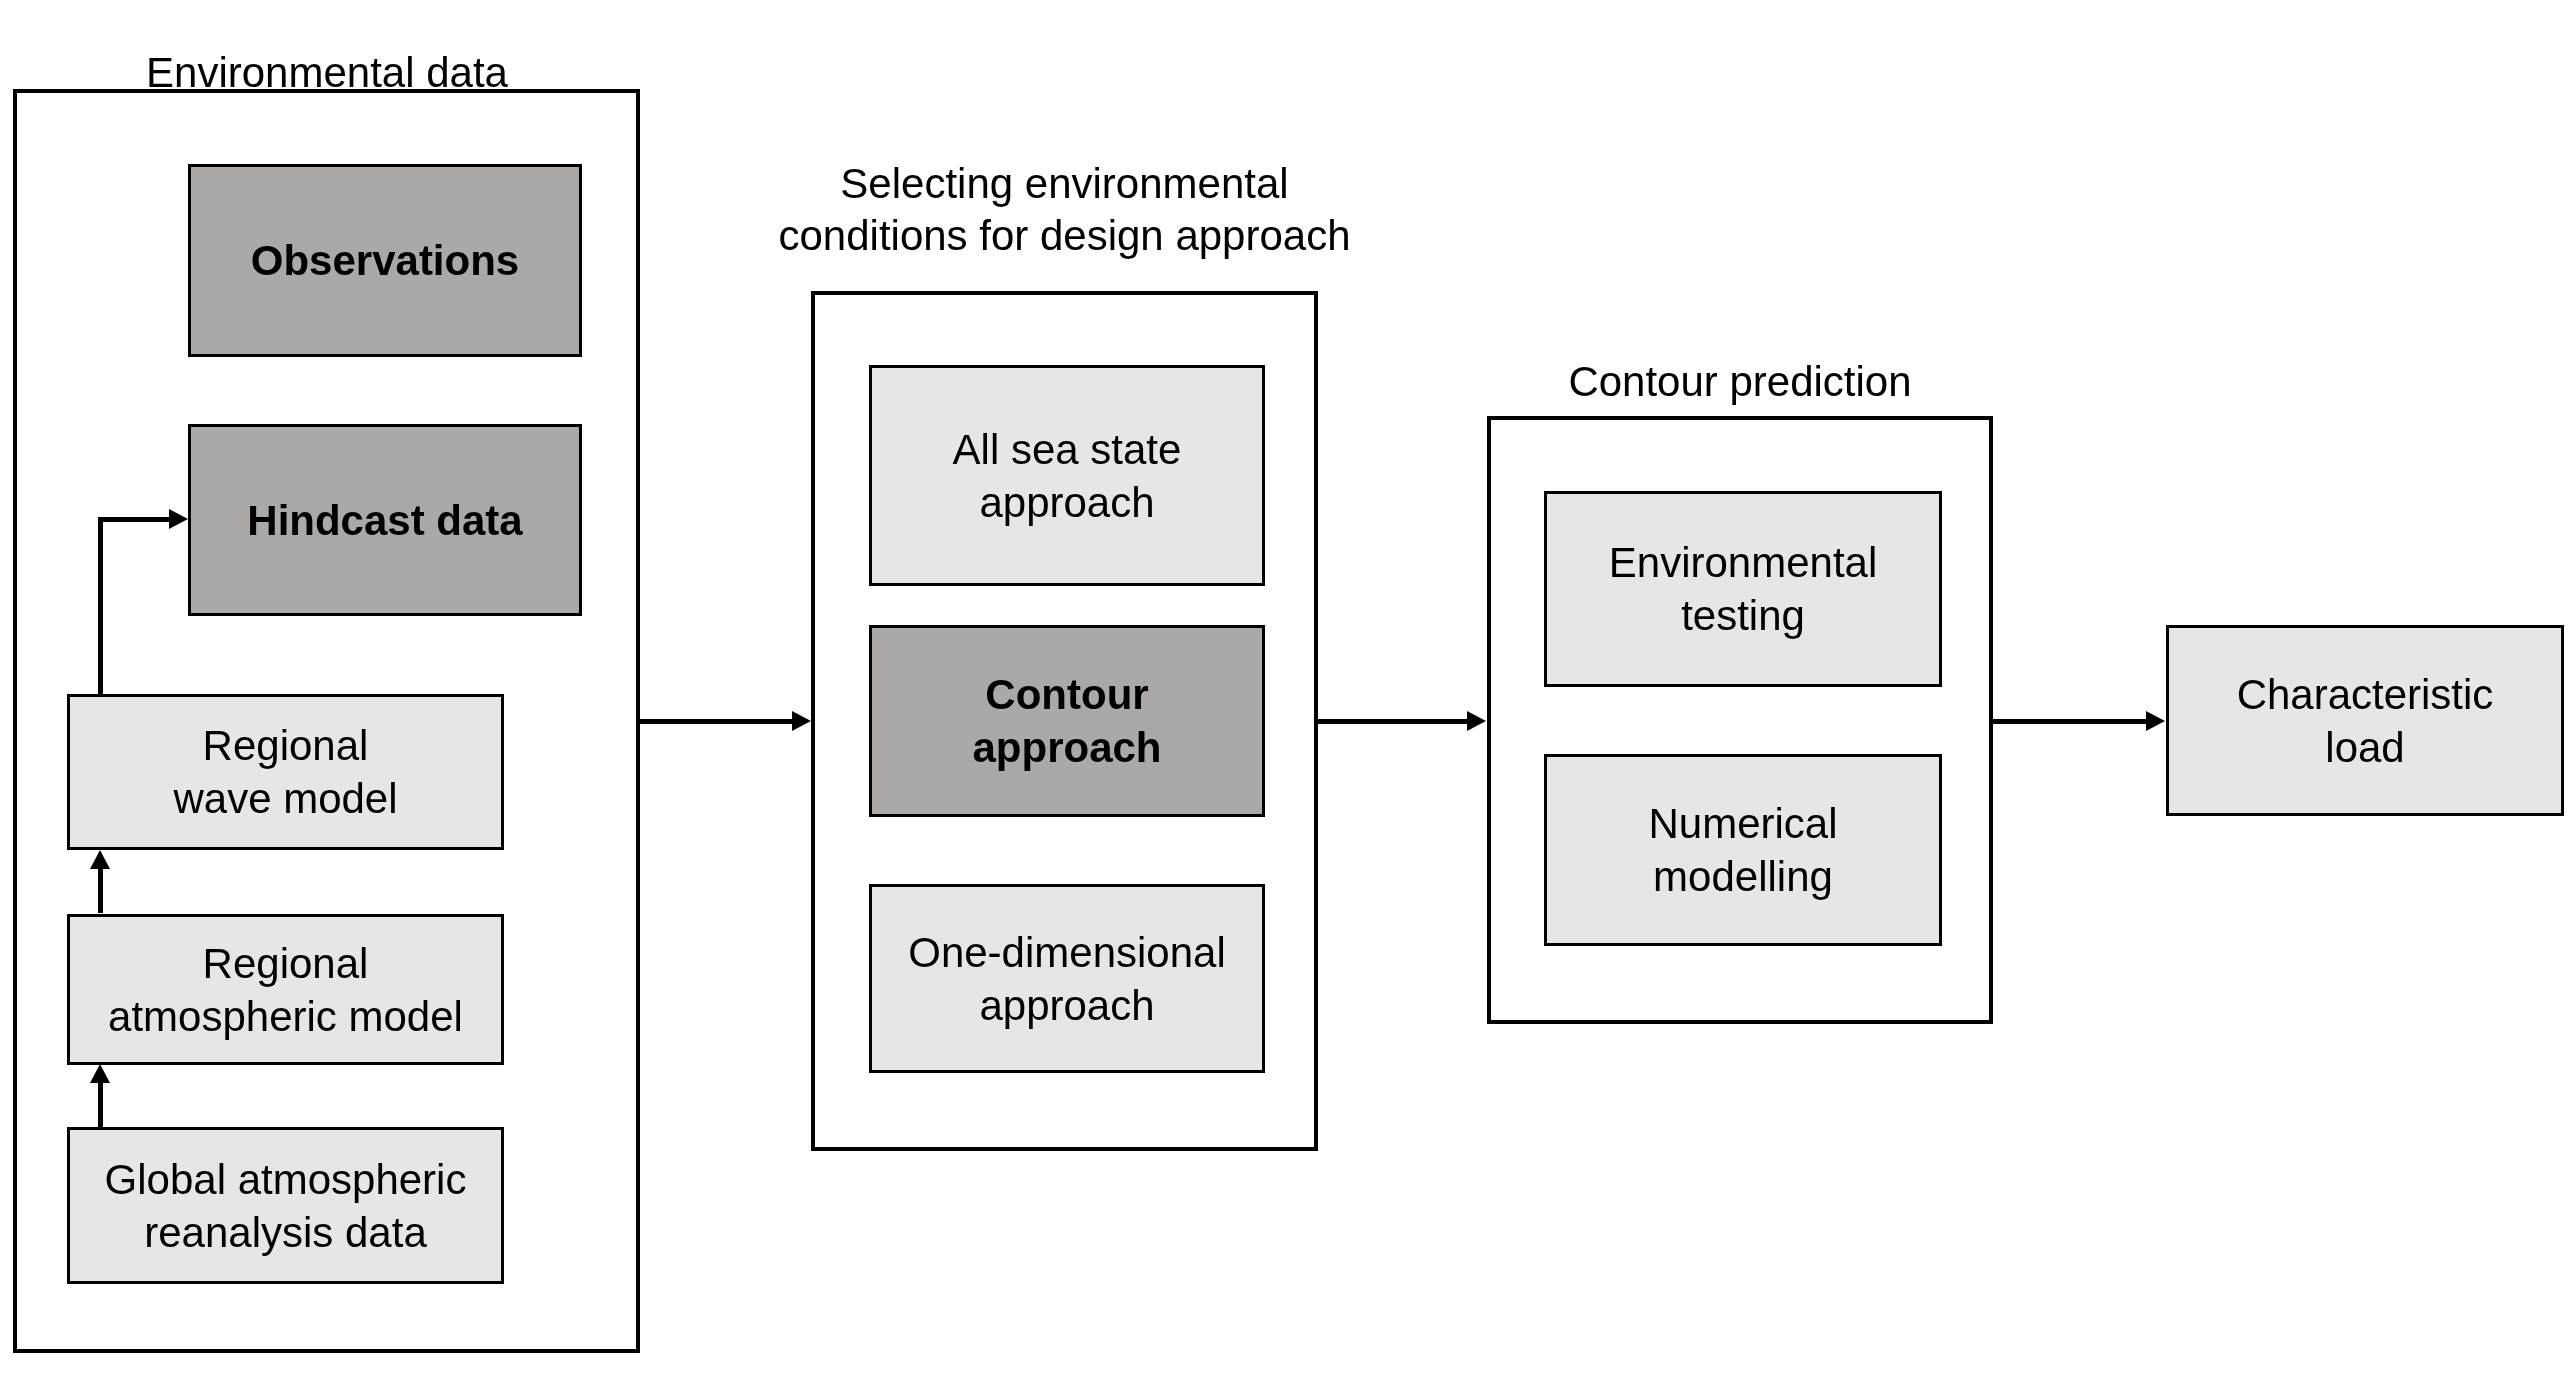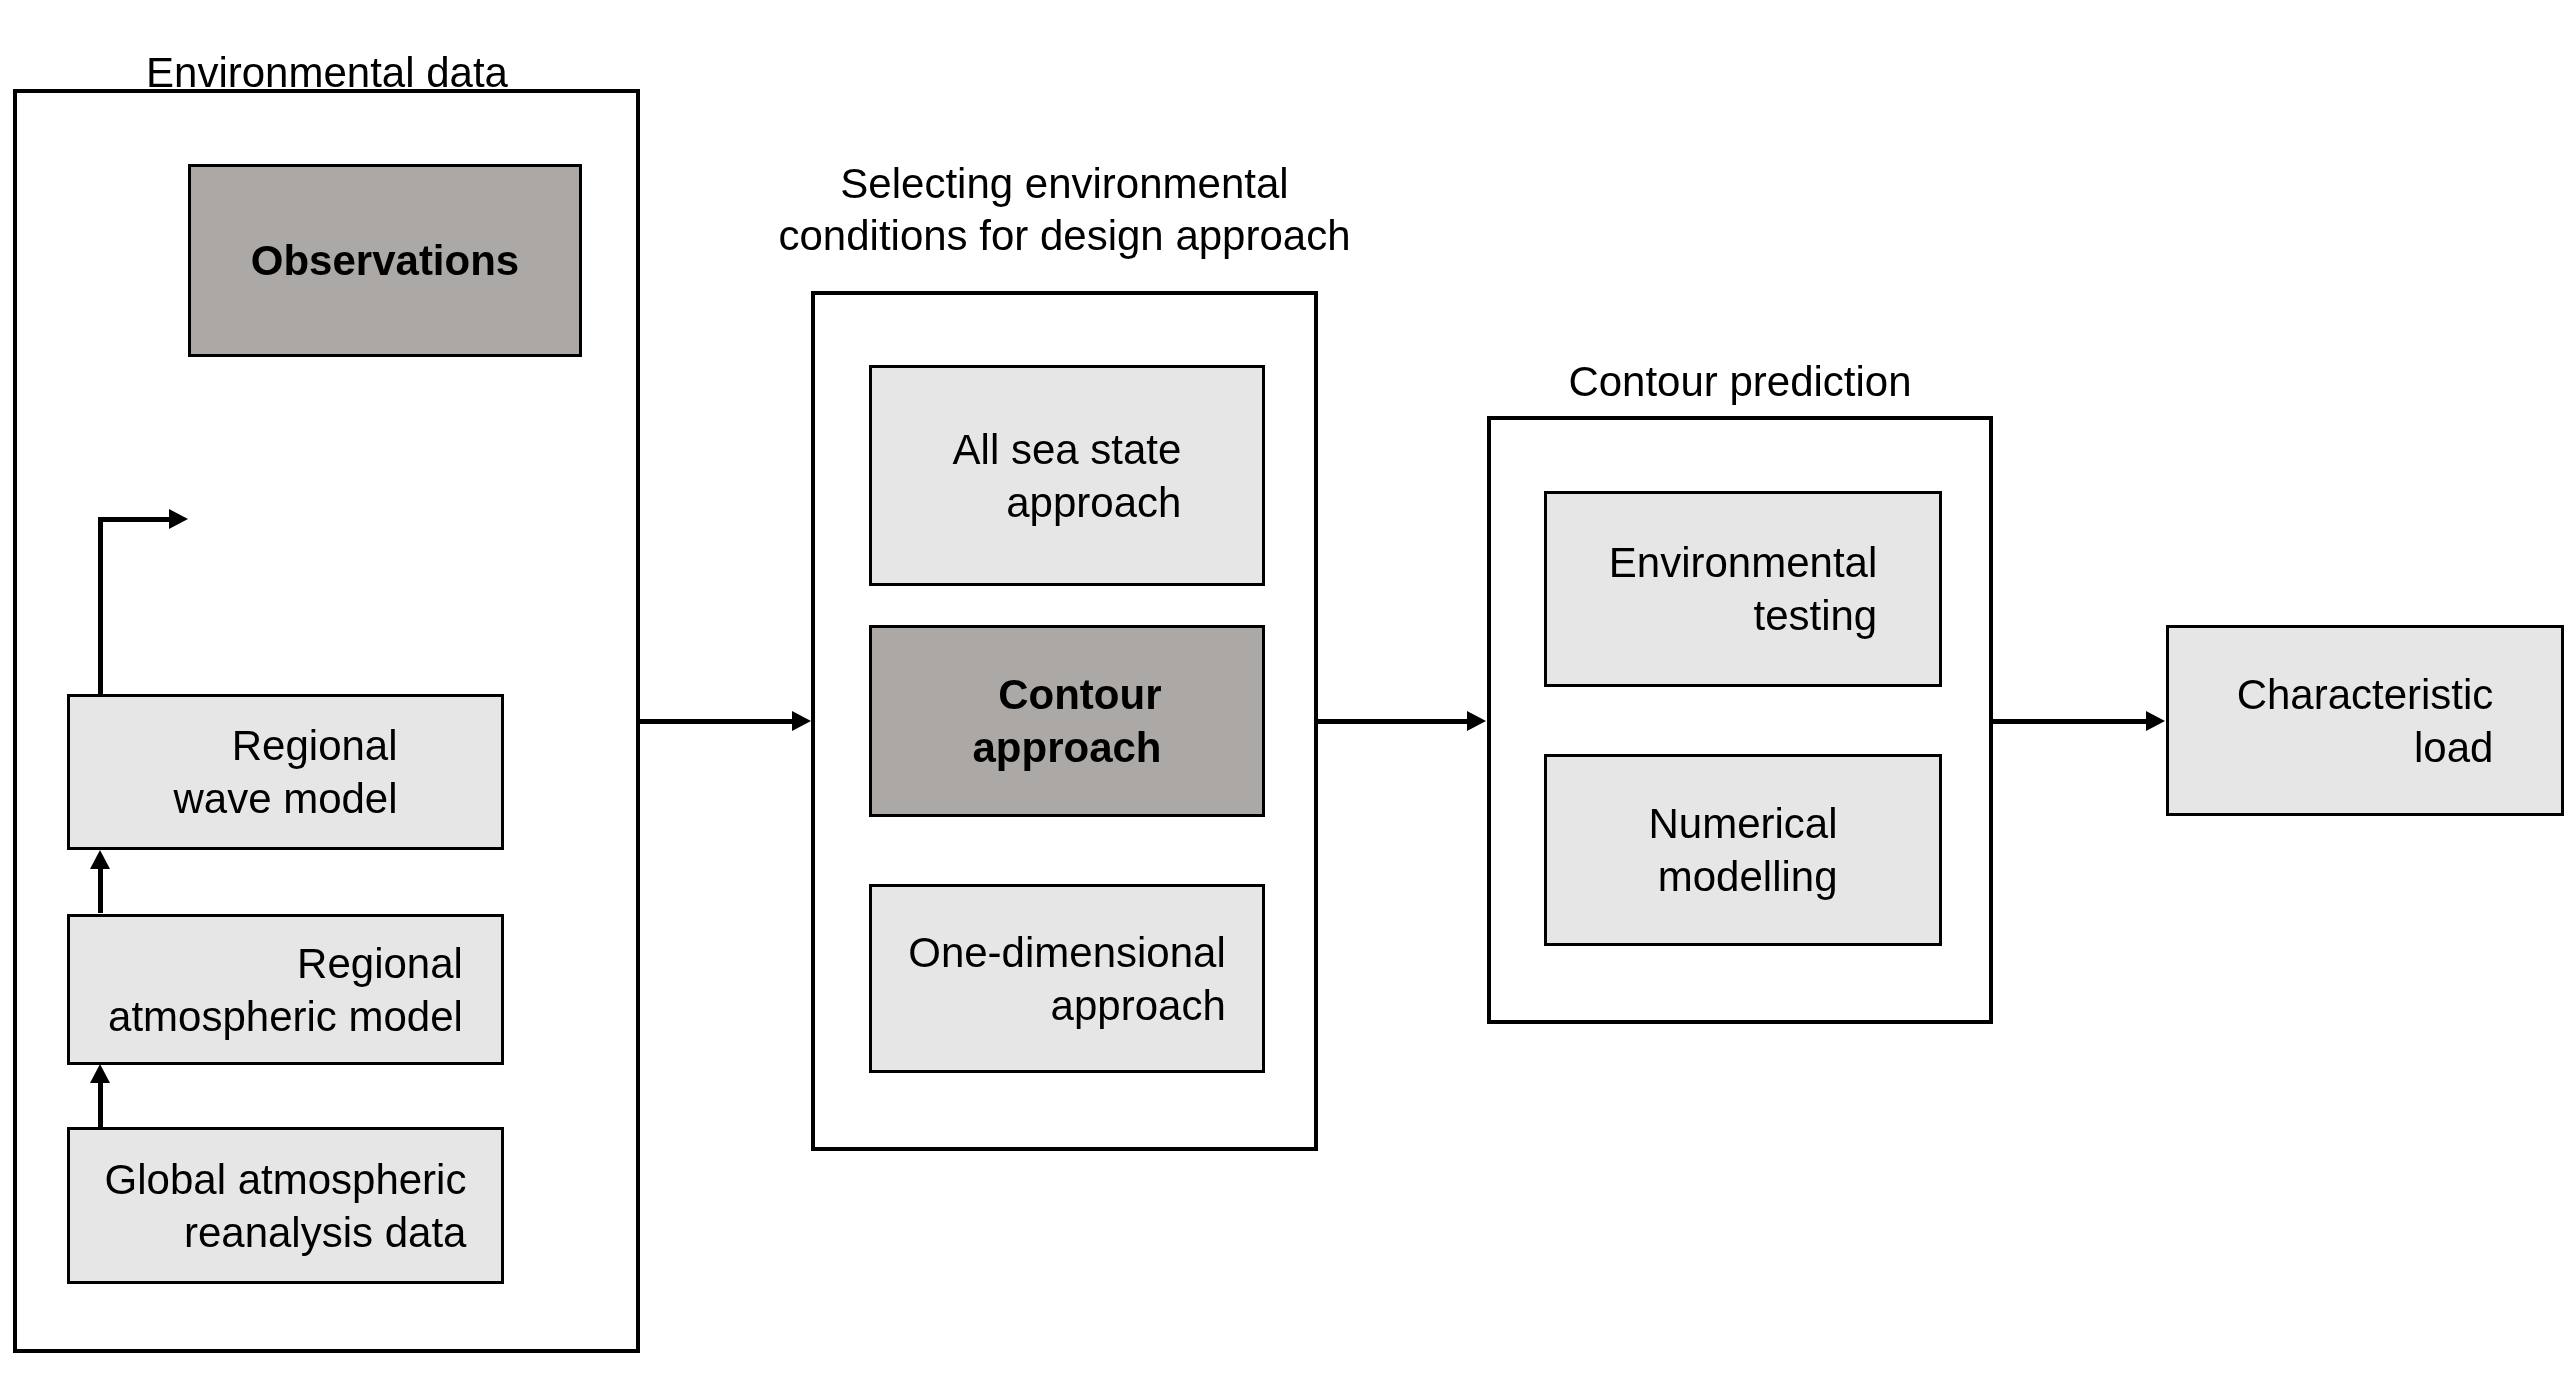--- a/index.html
+++ b/index.html
@@ -26,21 +26,21 @@
     box-sizing: border-box;
     background: transparent;
   }
   .node {
     position: absolute;
     border: 3.9px solid var(--ink, #000000);
     box-sizing: border-box;
     display: flex;
     align-items: center;
     justify-content: center;
-    text-align: right;
+    text-align: center;
     font-size: 42px;
     line-height: 53px;
     white-space: pre-line;
   }
   .fill-dark { background: var(--node-dark, #ABA8A5); font-weight: bold; }
   .fill-light { background: var(--node-light, #E6E6E6); }
   .line { position: absolute; background: var(--ink, #000000); }
   .arrowhead { position: absolute; width: 0; height: 0; }
   .ah-right {
     border-top: 10.4px solid transparent;
@@ -61,20 +61,21 @@
   <div class="title" style="left:67px; top:6.5px; width:520px;margin-top:40px;">Environmental data</div>
   <div class="title" style="left:772px; top:158px; width:585px;">Selecting environmental
 conditions for design approach</div>
   <div class="title" style="left:1480px; top:356px; width:520px;">Contour prediction</div>
 
   <div class="container" style="left:13px; top:89px; width:627px; height:1264px;"></div>
   <div class="container" style="left:811px; top:291px; width:507px; height:860px;"></div>
   <div class="container" style="left:1487px; top:416px; width:506px; height:608px;"></div>
 
   <div class="node fill-dark" style="left:188px; top:164px; width:394px; height:193px;">Observations</div>
+  <div class="node fill-dark" style="left:188px; top:424px; width:394px; height:192px;">Hindcast data</div>
   <div class="node fill-light" style="left:67px; top:694px; width:437px; height:156px;">Regional
 wave model</div>
   <div class="node fill-light" style="left:67px; top:914px; width:437px; height:151px;">Regional
 atmospheric model</div>
   <div class="node fill-light" style="left:67px; top:1127px; width:437px; height:157px;">Global atmospheric
 reanalysis data</div>
 
   <div class="node fill-light" style="left:869px; top:365px; width:396px; height:221px;">All sea state
 approach</div>
   <div class="node fill-dark" style="left:869px; top:625px; width:396px; height:192px;">Contour

